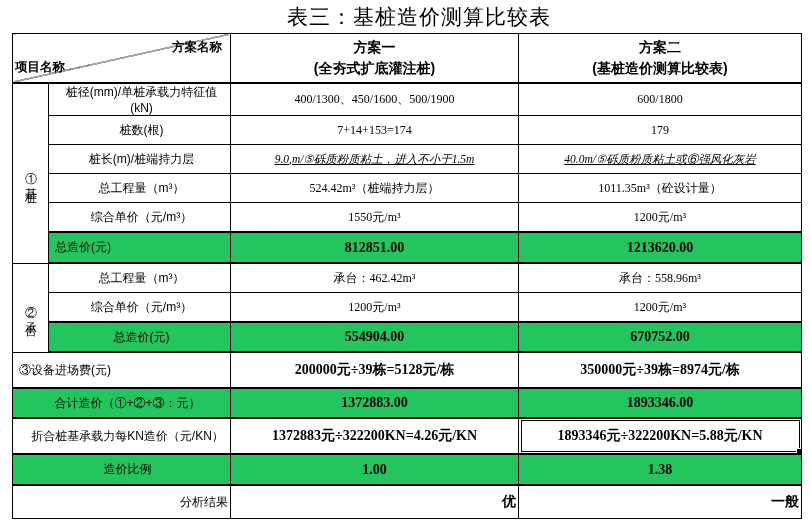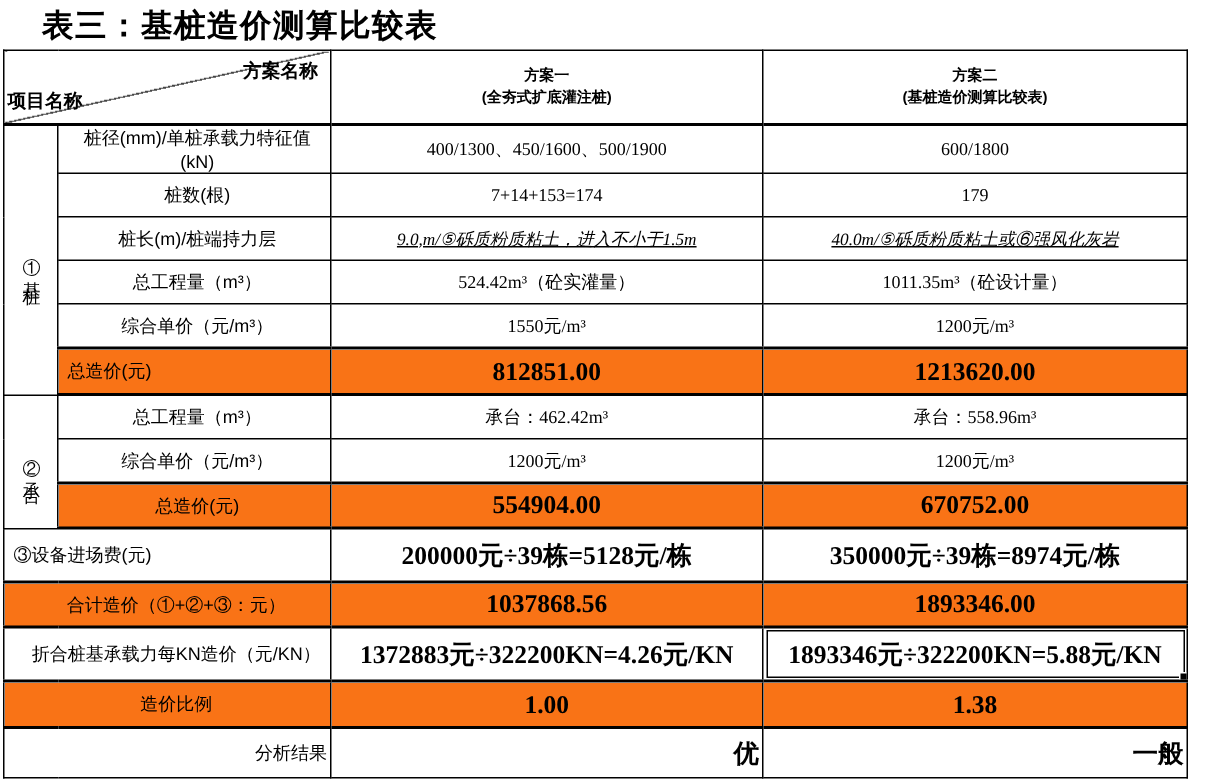--- a/index.html
+++ b/index.html
@@ -1,37 +1,37 @@
 <!DOCTYPE html>
 <html><head>
 <meta charset="utf-8">
 <style>
   html,body{margin:0;padding:0;background:#fff;}
   .page{width:810px;height:520px;background:#fff;overflow:hidden;font-family:"Liberation Sans",sans-serif;color:#000;}
-  .title{height:30px;padding-top:3px;font-size:21px;font-weight:bold;letter-spacing:1px;padding-left:28px;}
-  table{border-collapse:collapse;margin-left:2px;table-layout:fixed;width:789px;border-radius:26px;}
+  .title{height:30px;padding-top:3px;text-align:center;font-size:21px;font-weight:normal;letter-spacing:1px;padding-left:28px;}
+  table{border-collapse:collapse;margin-left:12px;table-layout:fixed;width:789px;border-radius:26px;}
   col.c-sec{width:36px;}
   col.c-lbl{width:182px;}
   col.c-v1{width:288px;}
   col.c-v2{width:283px;}
   td{border:1px solid #000;font-size:12px;overflow:hidden;vertical-align:middle;padding:0 2px;}
   
   tr.rowhead td{border-bottom:2px solid #000;height:48px;}
   .diag{position:relative;padding:0;background:linear-gradient(to bottom right,#fff calc(50% - 1px),#444 calc(50% - 1px),#444 calc(50% + 0px),#fff calc(50% + 0px));}
   .diag-top{position:absolute;top:5px;right:8px;font-weight:bold;font-size:12.5px;}
   .diag-bottom{position:absolute;bottom:6px;left:2px;font-weight:bold;font-size:12.5px;}
-  .schemehdr{text-align:center;font-weight:bold;font-size:10px;line-height:1.5;}
+  .schemehdr{text-align:center;font-weight:bold;font-size:14px;line-height:1.5;}
   
   .lbl{text-align:left;padding-left:6px;}
   .c{text-align:center;padding-left:14px;}
   .val{text-align:center;font-family:"Liberation Serif",serif;}
-  .b{font-weight:bold;font-size:17px;}
+  .b{font-weight:bold;font-size:14px;}
   .u{}
   .iu{font-style:italic;text-decoration:underline;font-size:11.5px;}
-  .g{background:#f97316;}
+  .g{background:#22c55e;}
   tr.hl td{border-top:2px solid #000;border-bottom:2px solid #000;}
   .vert{writing-mode:vertical-rl;text-orientation:upright;text-align:center;letter-spacing:3px;padding:2px 0;font-size:12px;}
   tr.h28 td{height:28px;text-align:center;}
   tr.h29 td{height:29px;}
   tr.h33 td{height:34px;}
   tr.h31 td{height:32px;text-align:right;}
   
   .sel{position:relative;outline:1px solid #000;outline-offset:-3px;}
   .handle{position:absolute;right:-3px;bottom:-3px;width:6px;height:6px;background:#000;border:1px solid #fff;z-index:2;}
 </style>
@@ -76,21 +76,21 @@
       <td class="val u">7+14+153=174</td>
       <td class="val u">179</td>
     </tr>
     <tr class="h28">
       <td class="lbl">桩长(m)/桩端持力层</td>
       <td class="val iu">9.0,m/⑤砾质粉质粘土，进入不小于1.5m</td>
       <td class="val iu">40.0m/⑤砾质粉质粘土或⑥强风化灰岩</td>
     </tr>
     <tr class="h28">
       <td class="lbl">总工程量（m³）</td>
-      <td class="val">524.42m³（砼实灌量）</td>
+      <td class="val">524.42m³（桩端持力层）</td>
       <td class="val">1011.35m³（砼设计量）</td>
     </tr>
     <tr class="h28">
       <td class="lbl">综合单价（元/m³）</td>
       <td class="val">1550元/m³</td>
       <td class="val">1200元/m³</td>
     </tr>
     <tr class="h29 hl">
       <td class="lbl g">总造价(元)</td>
       <td class="val b g">812851.00</td>
@@ -114,21 +114,21 @@
       <td class="val b g">670752.00</td>
     </tr>
 
     <tr class="h33">
       <td class="lbl" colspan="2">③设备进场费(元)</td>
       <td class="val b">200000元÷39栋=5128元/栋</td>
       <td class="val b">350000元÷39栋=8974元/栋</td>
     </tr>
     <tr class="h28 hl">
       <td class="c g" colspan="2">合计造价（①+②+③：元）</td>
-      <td class="val b g">1037868.56</td>
+      <td class="val b g">1372883.00</td>
       <td class="val b g">1893346.00</td>
     </tr>
     <tr class="h33">
       <td class="c" colspan="2">折合桩基承载力每KN造价（元/KN）</td>
       <td class="val b">1372883元÷322200KN=4.26元/KN</td>
       <td class="val b sel">
         <span>1893346元÷322200KN=5.88元/KN</span>
         <span class="handle"></span>
       </td>
     </tr>

